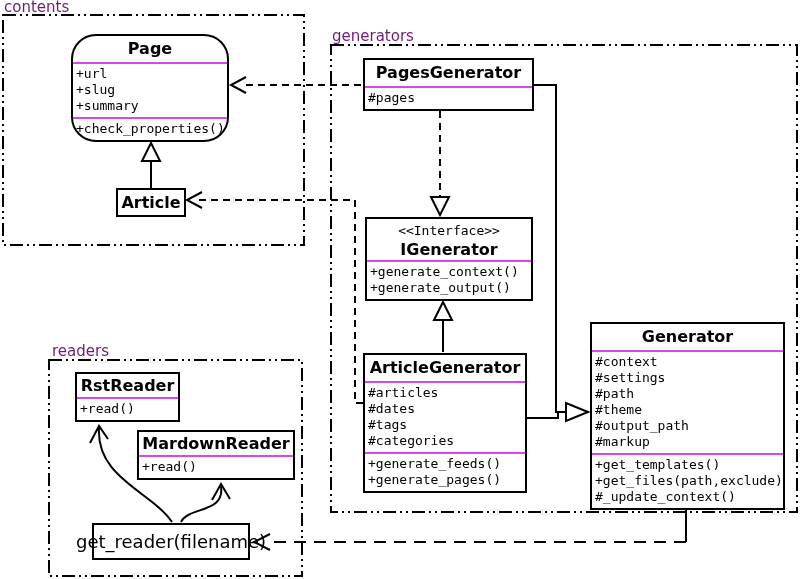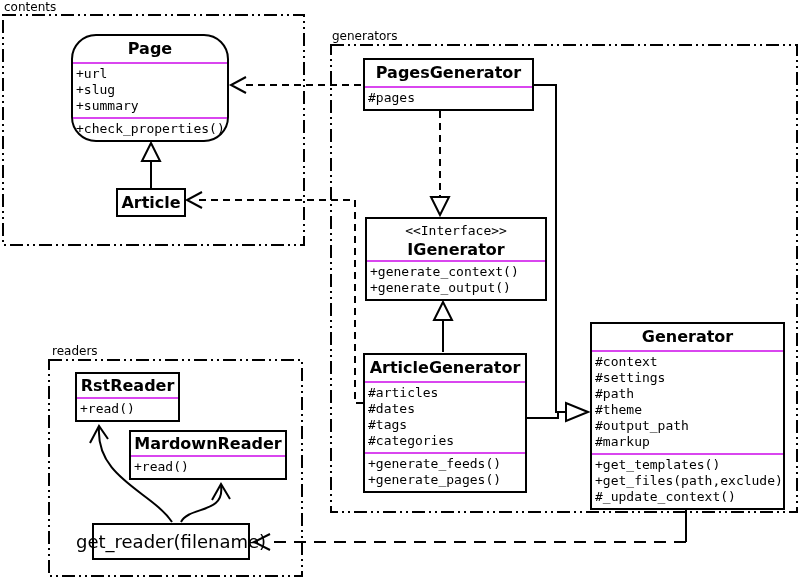--- a/index.html
+++ b/index.html
@@ -4,21 +4,21 @@
 <style>
   html,body{margin:0;padding:0;background:#ffffff;}
   .canvas{position:relative;width:803px;height:579px;background:#ffffff;
           font-family:"DejaVu Sans","Liberation Sans",sans-serif;color:#000;overflow:hidden;}
   svg.wires{position:absolute;left:0;top:0;width:803px;height:579px;}
   svg.wires line, svg.wires polyline, svg.wires path{stroke:#000;stroke-width:2;fill:none;}
   svg.wires .tri{fill:#ffffff;stroke:#000;stroke-width:2;}
   svg.wires .pkg{fill:none;stroke:#000;stroke-width:2;stroke-dasharray:13 4 2 4 2 4;}
   svg.wires .dash{stroke-dasharray:7 5;}
   svg.wires .dash2{stroke-dasharray:12 8;}
-  .pkg-label{position:absolute;font-size:12px;line-height:15px;color:#000000;white-space:nowrap;}
+  .pkg-label{position:absolute;font-size:15px;line-height:15px;color:#701a75;white-space:nowrap;}
   .uml-class{position:absolute;background:#ffffff;border:2px solid #000;box-sizing:border-box;}
   .uml-title{font-weight:bold;font-size:16px;text-align:center;height:26px;line-height:26px;
              white-space:nowrap;overflow:hidden;}
   .uml-title2{padding-top:3px;}
   .stereo{font-family:"DejaVu Sans Mono","Liberation Mono",monospace;font-weight:normal;
           font-size:13px;height:18px;line-height:18px;text-align:center;}
   .iname{font-weight:bold;font-size:16px;text-align:center;height:20px;line-height:20px;}
   .uml-sec{border-top:2px solid #d946ef;padding:2px 2px 3px 3px;
            font-family:"DejaVu Sans Mono","Liberation Mono",monospace;
            font-size:13px;line-height:16px;white-space:nowrap;overflow:hidden;}
@@ -107,21 +107,21 @@
     <div class="uml-title" style="height:25px;line-height:25px;">Article</div>
   </div>
 
   <div class="uml-class" style="left:363px;top:58px;width:171px;">
     <div class="uml-title">PagesGenerator</div>
     <div class="uml-sec">
       <div class="row">#pages</div>
     </div>
   </div>
 
-  <div class="uml-class" style="left:365px;top:217px;width:182px;">
+  <div class="uml-class" style="left:365px;top:217px;width:168px;">
     <div class="uml-title2">
       <div class="stereo">&lt;&lt;Interface&gt;&gt;</div>
       <div class="iname">IGenerator</div>
     </div>
     <div class="uml-sec">
       <div class="row">+generate_context()</div>
       <div class="row">+generate_output()</div>
     </div>
   </div>
 
@@ -156,21 +156,21 @@
     </div>
   </div>
 
   <div class="uml-class" style="left:75px;top:372px;width:105px;">
     <div class="uml-title" style="height:23px;line-height:23px;">RstReader</div>
     <div class="uml-sec">
       <div class="row">+read()</div>
     </div>
   </div>
 
-  <div class="uml-class" style="left:129px;top:430px;width:158px;">
+  <div class="uml-class" style="left:137px;top:430px;width:158px;">
     <div class="uml-title" style="height:23px;line-height:23px;">MardownReader</div>
     <div class="uml-sec">
       <div class="row">+read()</div>
     </div>
   </div>
 
   <div class="uml-class plain" style="left:92px;top:523px;width:158px;height:37px;">
     <span>get_reader(filename)</span>
   </div>
 

